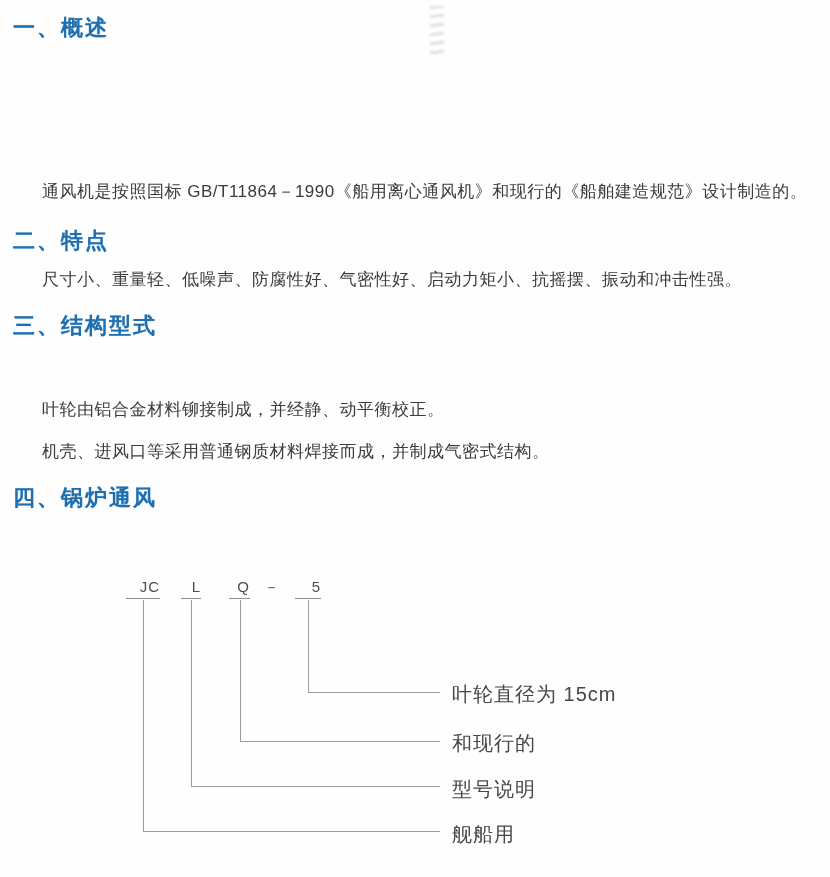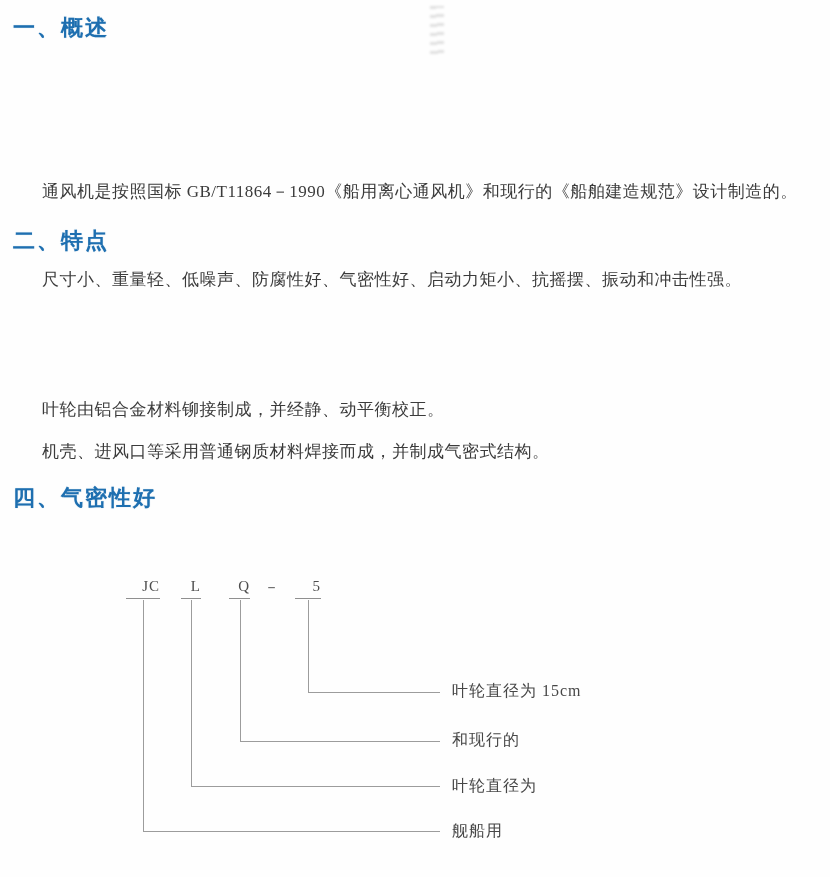--- a/index.html
+++ b/index.html
@@ -1,21 +1,21 @@
 <!DOCTYPE html>
 <html><head>
 <meta charset="utf-8">
 <style>
   html, body { margin: 0; padding: 0; }
   .page {
     position: relative;
     width: 830px;
     height: 877px;
     background: #fefefe;
-    font-family: Liberation Serif, serif;
+    font-family: Liberation Sans, sans-serif;
     overflow: hidden;
   }
   .heading {
     position: absolute;
     left: 13px;
     color: #1e6fb0;
     font-size: 22px;
     font-weight: bold;
     letter-spacing: 2px;
     white-space: nowrap;
@@ -76,21 +76,21 @@
     background: #9c9c9c;
   }
   .hl-15 { left: 308px; top: 692px; width: 132px; }
   .hl-q  { left: 240px; top: 741px; width: 200px; }
   .hl-l  { left: 191px; top: 786px; width: 249px; }
   .hl-jc { left: 143px; top: 831px; width: 297px; }
 
   .dlabel {
     position: absolute;
     left: 452px;
-    font-size: 16px;
+    font-size: 20px;
     color: #474747;
     white-space: nowrap;
     letter-spacing: 1px;
   }
   .dl-15 { top: 681px; }
   .dl-q  { top: 730px; }
   .dl-l  { top: 776px; }
   .dl-jc { top: 821px; }
 
   
@@ -112,41 +112,42 @@
 <body>
 
 <div class="page">
 
   <div class="heading h-1">一、概述</div>
   <div class="para p-2">通风机是按照国标 GB/T11864－1990《船用离心通风机》和现行的《船舶建造规范》设计制造的。</div>
 
   <div class="heading h-2">二、特点</div>
   <div class="para p-3">尺寸小、重量轻、低噪声、防腐性好、气密性好、启动力矩小、抗摇摆、振动和冲击性强。</div>
 
+  <div class="heading h-3">三、结构型式</div>
   <div class="para p-6">机壳、进风口等采用普通钢质材料焊接而成，并制成气密式结构。</div>
   <div class="para p-5">叶轮由铝合金材料铆接制成，并经静、动平衡校正。</div>
 
-  <div class="heading h-4">四、气密性好</div>
+  <div class="heading h-4">四、锅炉通风</div>
 
   <div class="code u c-jc">JC</div>
   <div class="code u c-l">L</div>
   <div class="code u c-q">Q</div>
   <div class="code c-dash">－</div>
   <div class="code u c-15">5</div>
 
   <div class="vline v-jc"></div>
   <div class="vline v-l"></div>
   <div class="vline v-q"></div>
   <div class="vline v-15"></div>
 
   <div class="hline hl-15"></div>
   <div class="hline hl-q"></div>
   <div class="hline hl-l"></div>
   <div class="hline hl-jc"></div>
 
   <div class="dlabel dl-15">叶轮直径为 15cm</div>
   <div class="dlabel dl-q">和现行的</div>
-  <div class="dlabel dl-l">叶轮直径为</div>
+  <div class="dlabel dl-l">型号说明</div>
   <div class="dlabel dl-jc">舰船用</div>
 
   <div class="artifact"></div>
 
 </div>
 
 </body></html>

